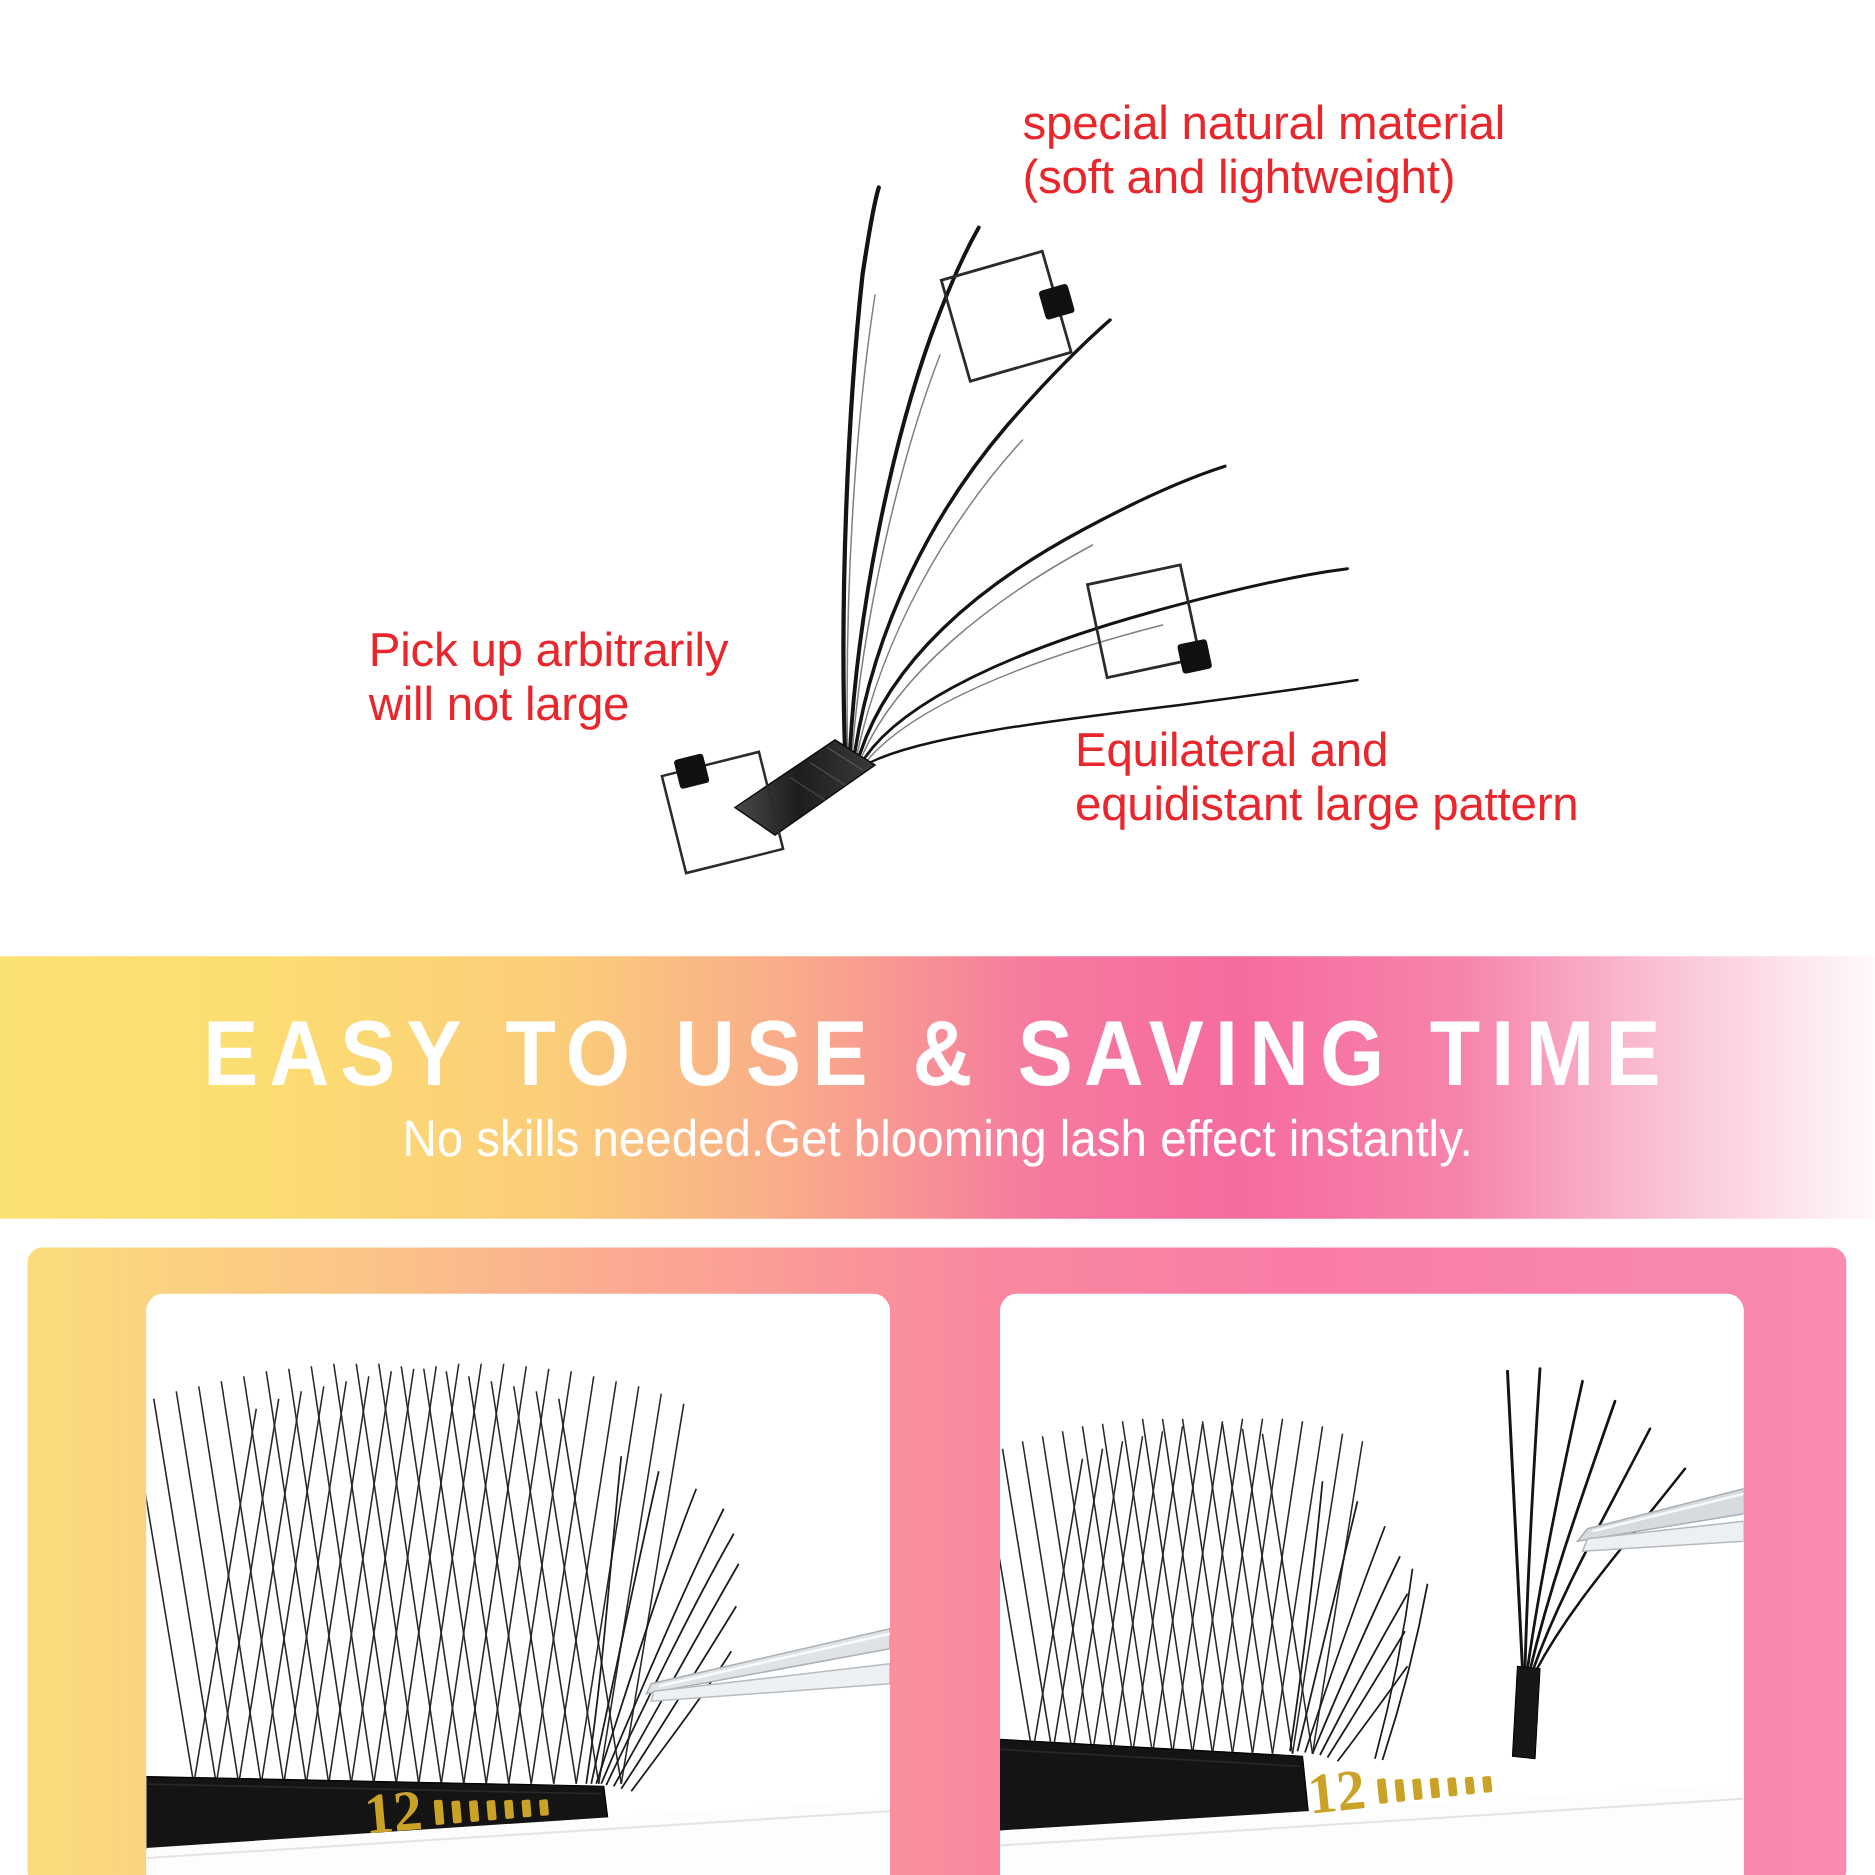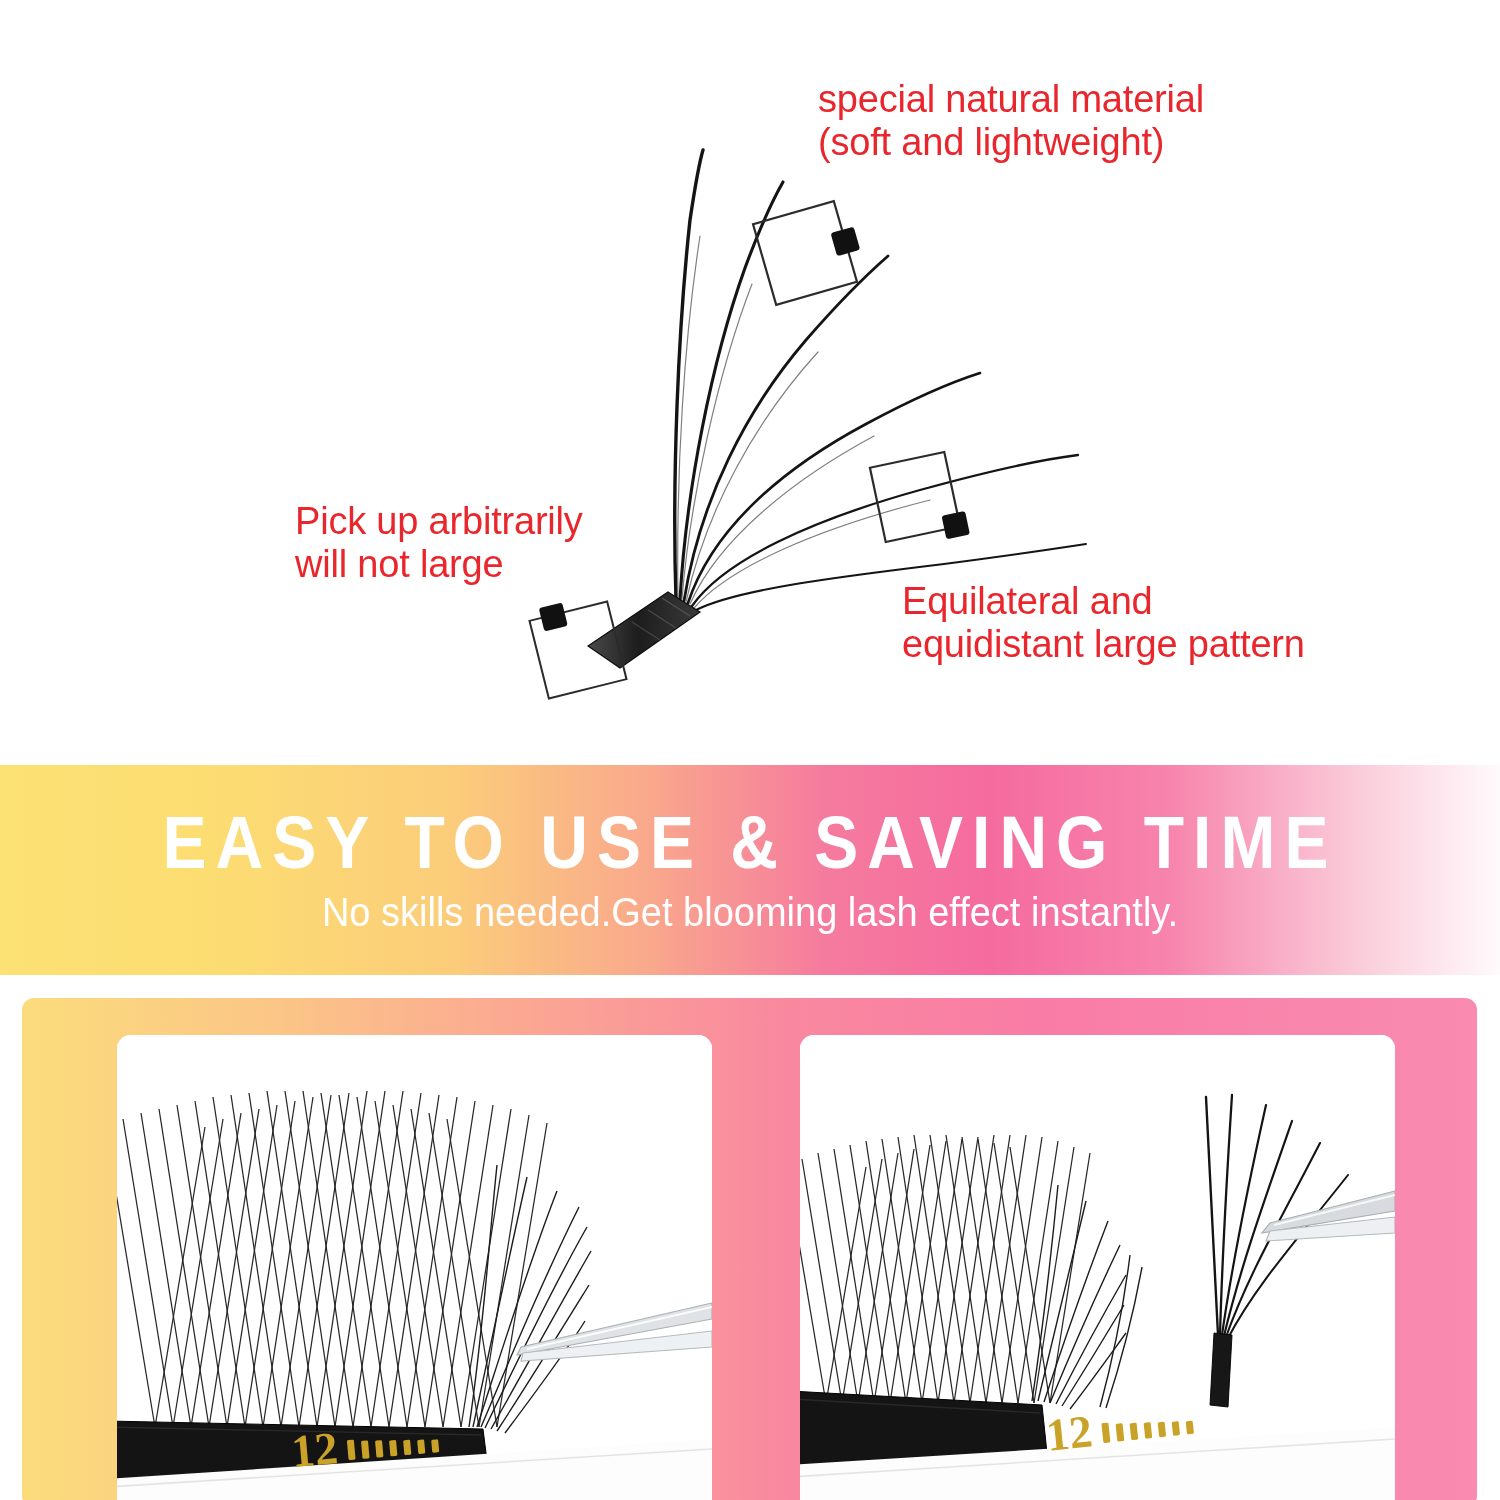--- a/index.html
+++ b/index.html
@@ -43,21 +43,21 @@
   }
   .callout-material {
     left: 818px;
     top: 78px;
   }
   .callout-pick {
     left: 295px;
     top: 500px;
   }
   .callout-equilateral {
-    left: 902px;
+    left: 860px;
     top: 580px;
   }
 
   
   .banner {
     position: absolute;
     left: 0;
     top: 765px;
     width: 1500px;
     height: 210px;

